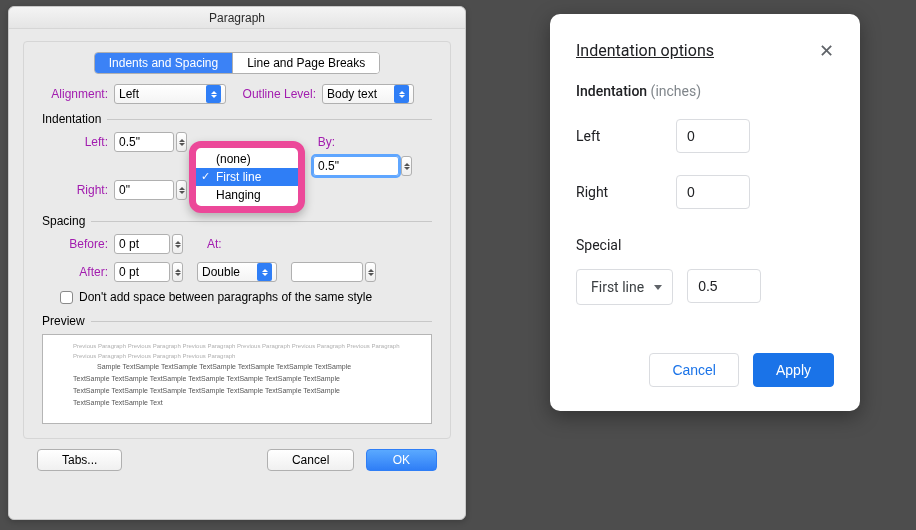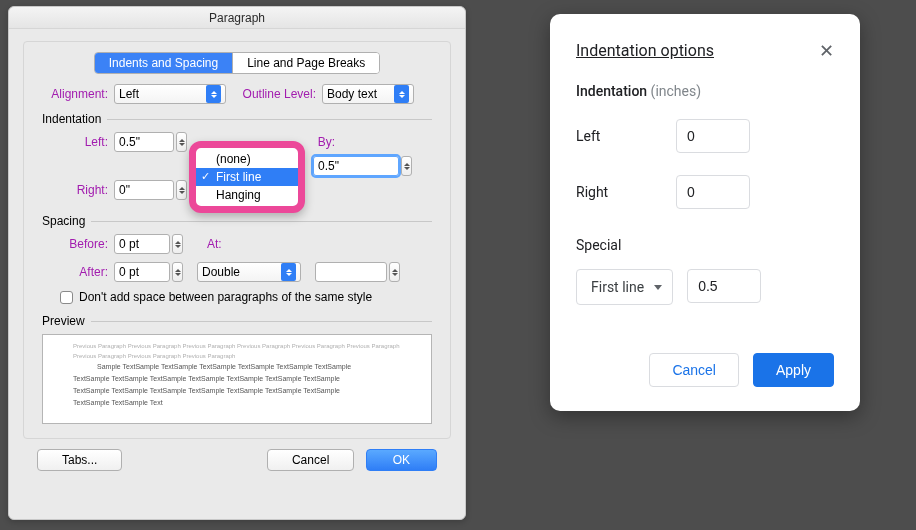--- a/index.html
+++ b/index.html
@@ -376,21 +376,21 @@
         <span class="lbl-right" style="width:72px">Before:</span>
         <input class="mac-input" style="width: 56px;" value="0 pt">
         <span class="stepper"></span>
         <span class="lbl-right" style="width:60px;text-align:left;padding-left:24px">At:</span>
       </div>
       <div class="row">
         <span class="lbl-right" style="width:72px">After:</span>
         <input class="mac-input" style="width: 56px;" value="0 pt">
         <span class="stepper"></span>
         <span style="width:14px"></span>
-        <div class="mac-select" style="width:104px">
+        <div class="mac-select" style="width:80px">
           <span>Double</span>
           <span class="arrow-box"></span>
         </div>
         <span style="width:14px"></span>
         <input class="mac-input" style="width: 72px;" value="">
         <span class="stepper"></span>
       </div>
 
       <div class="row" style="margin-top:6px">
         <span style="width:18px"></span>

